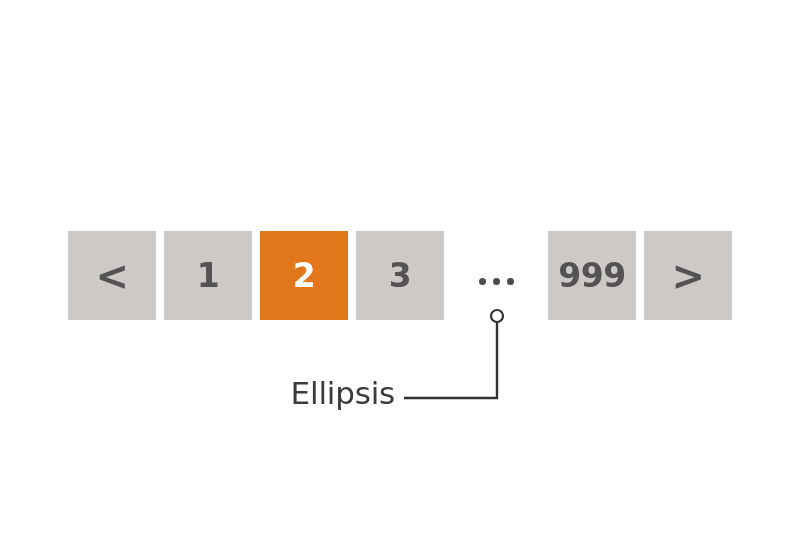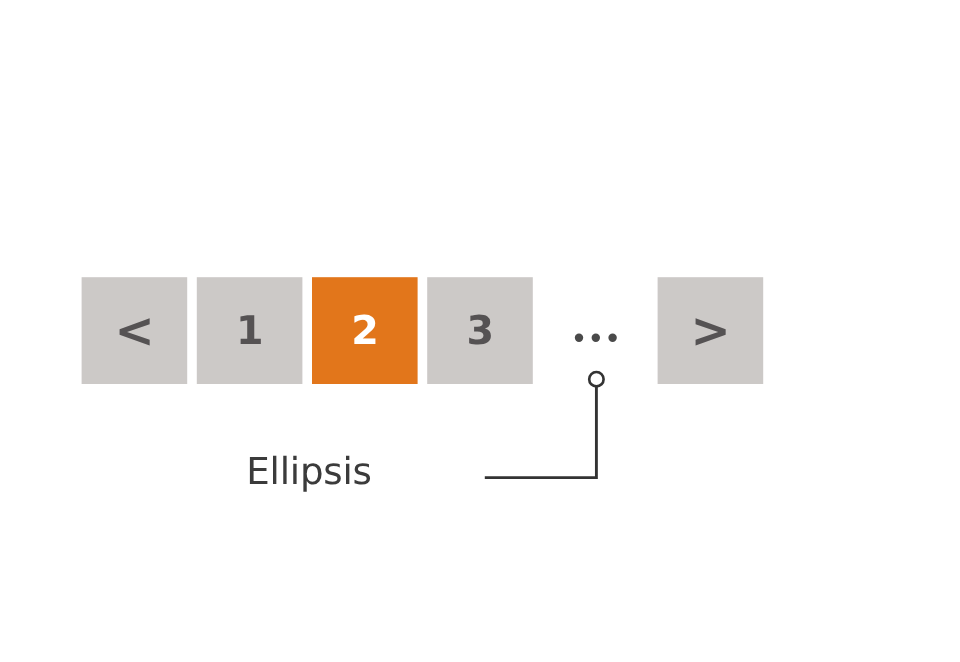--- a/index.html
+++ b/index.html
@@ -104,21 +104,21 @@
     width: 800px;
     height: 552px;
     pointer-events: none;
   }
 
   .annotation-label {
     position: absolute;
     left: 120px;
     top: 378px;
     width: 275px;
-    text-align: center;
+    text-align: right;
     font-family: "DejaVu Sans", "Liberation Sans", sans-serif;
     font-size: 31px;
     font-weight: normal;
     color: #3b3b3b;
     line-height: 1;
     white-space: nowrap;
     letter-spacing: -0.2px;
   }
 </style>
 </head>
@@ -145,20 +145,23 @@
     </div>
 
     <div class="gap-slot">
       <span class="ellipsis-dots">
         <span class="dot"></span>
         <span class="dot"></span>
         <span class="dot"></span>
       </span>
     </div>
 
+    <div class="tile">
+      <span class="tile-label">999</span>
+    </div>
 
     <div class="tile nav">
       <span class="tile-label chev">&gt;</span>
     </div>
 
   </div>
 
   <svg id="annotation-layer" width="800" height="552" viewBox="0 0 800 552">
 
     <path d="M 497 322 L 497 398 L 404 398" fill="none" stroke="#333333" stroke-width="2.4" stroke-linecap="butt" stroke-linejoin="miter"></path>

